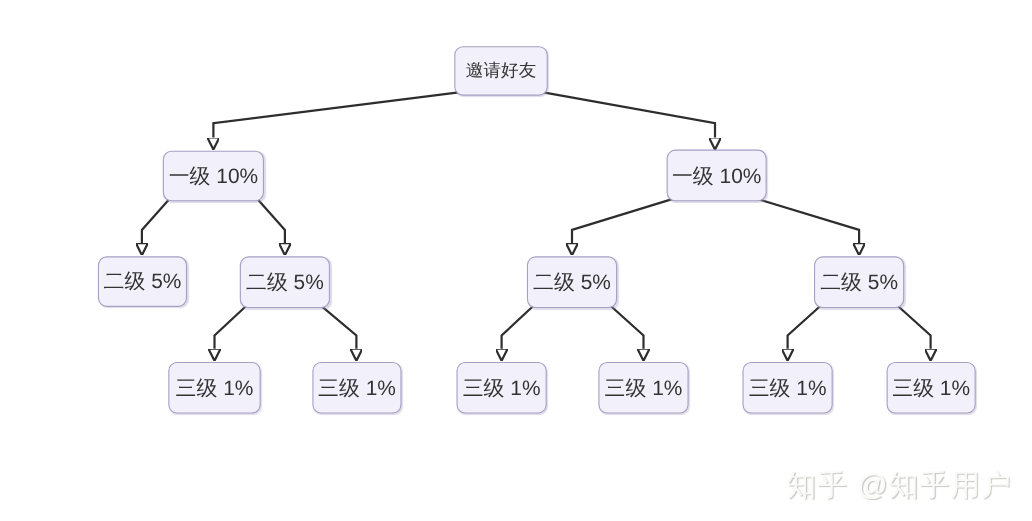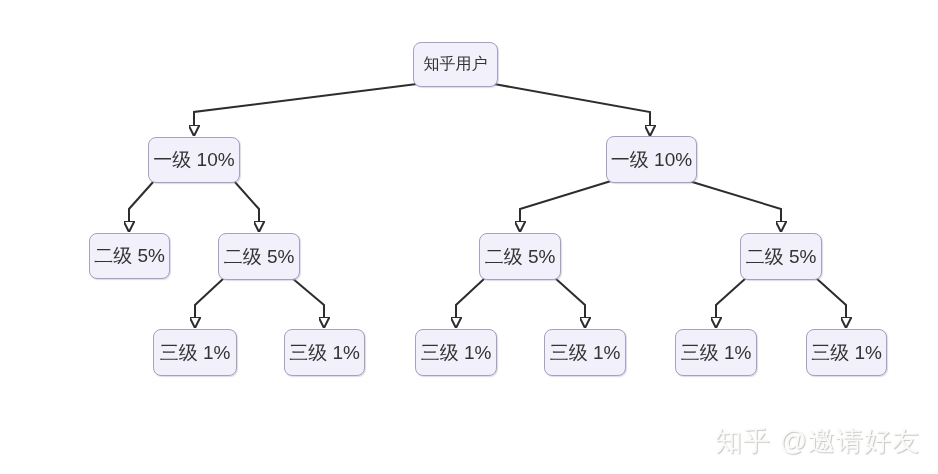--- a/index.html
+++ b/index.html
@@ -75,32 +75,32 @@
     <path d="M611,181 L520,209 L520,221" marker-end="url(#arrow)"></path>
     <path d="M689,181 L781,209 L781,221" marker-end="url(#arrow)"></path>
     <path d="M224,278 L195,305 L195,317" marker-end="url(#arrow)"></path>
     <path d="M292,278 L324,305 L324,317" marker-end="url(#arrow)"></path>
     <path d="M485,278 L456,305 L456,317" marker-end="url(#arrow)"></path>
     <path d="M555,278 L585,305 L585,317" marker-end="url(#arrow)"></path>
     <path d="M746,278 L716,305 L716,317" marker-end="url(#arrow)"></path>
     <path d="M816,278 L846,305 L846,317" marker-end="url(#arrow)"></path>
   </svg>
 
-  <div class="node root" style="left:413px; top:42px;  width:85px; height:45px;">知乎用户</div>
+  <div class="node root" style="left:413px; top:42px;  width:85px; height:45px;">邀请好友</div>
 
   <div class="node" style="left:148px; top:137px; width:92px; height:46px;">一级 10%</div>
   <div class="node" style="left:606px; top:136px; width:91px; height:47px;">一级 10%</div>
 
   <div class="node" style="left:89px;  top:233px; width:81px; height:46px;">二级 5%</div>
   <div class="node" style="left:218px; top:233px; width:82px; height:47px;">二级 5%</div>
   <div class="node" style="left:479px; top:233px; width:82px; height:47px;">二级 5%</div>
   <div class="node" style="left:740px; top:233px; width:82px; height:47px;">二级 5%</div>
 
   <div class="node" style="left:153px; top:329px; width:84px; height:47px;">三级 1%</div>
   <div class="node" style="left:284px; top:329px; width:81px; height:47px;">三级 1%</div>
   <div class="node" style="left:415px; top:329px; width:82px; height:47px;">三级 1%</div>
   <div class="node" style="left:544px; top:329px; width:82px; height:47px;">三级 1%</div>
   <div class="node" style="left:675px; top:329px; width:82px; height:47px;">三级 1%</div>
   <div class="node" style="left:806px; top:329px; width:81px; height:47px;">三级 1%</div>
 
-  <div class="watermark">知乎 @邀请好友</div>
+  <div class="watermark">知乎 @知乎用户</div>
 
 </div>
 
 </body></html>

